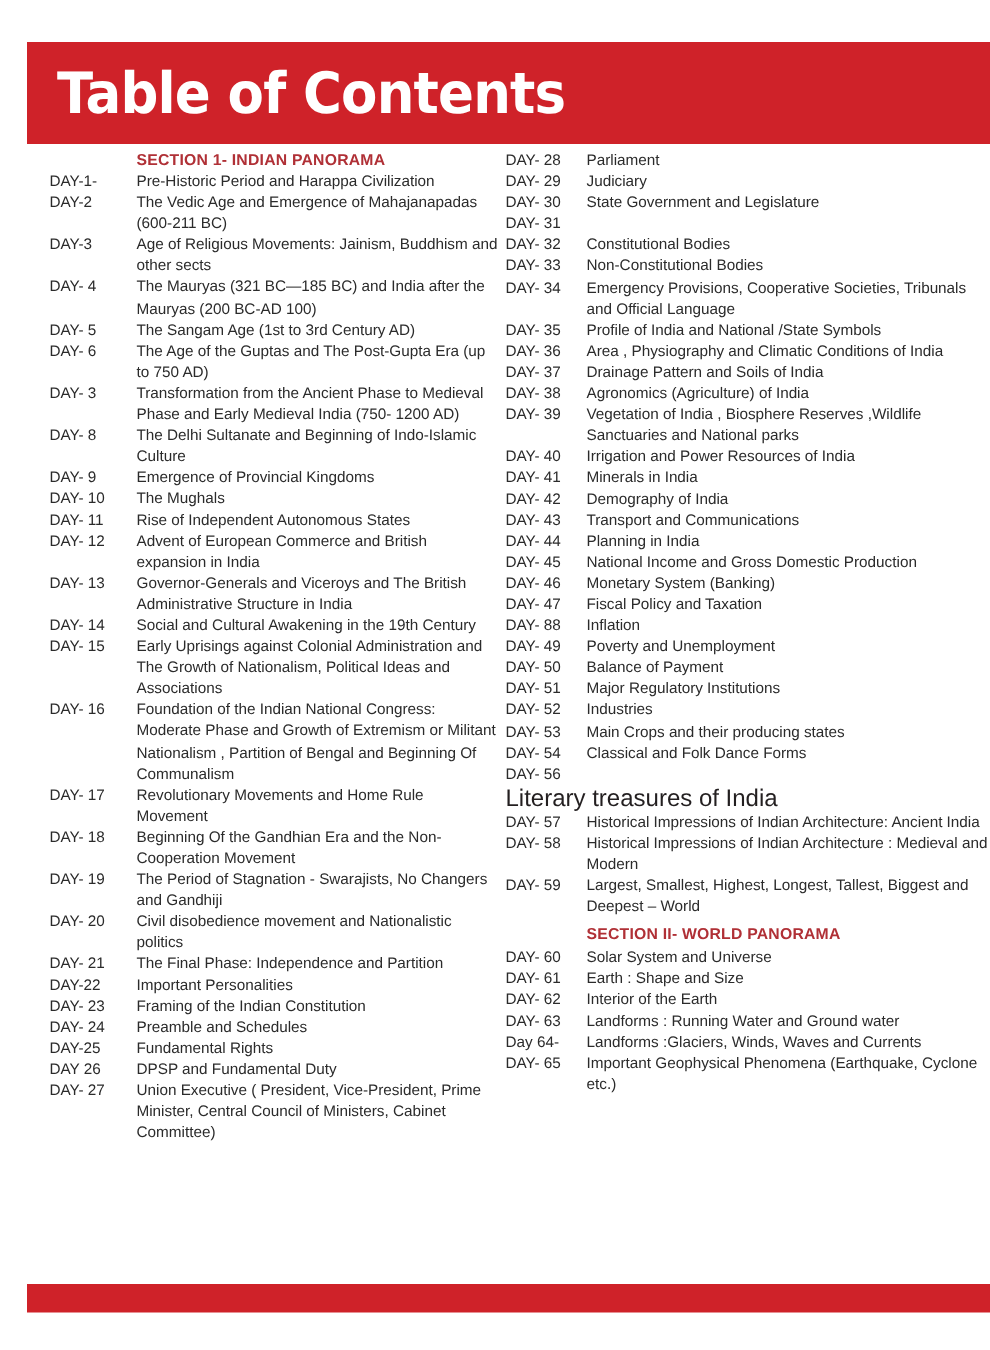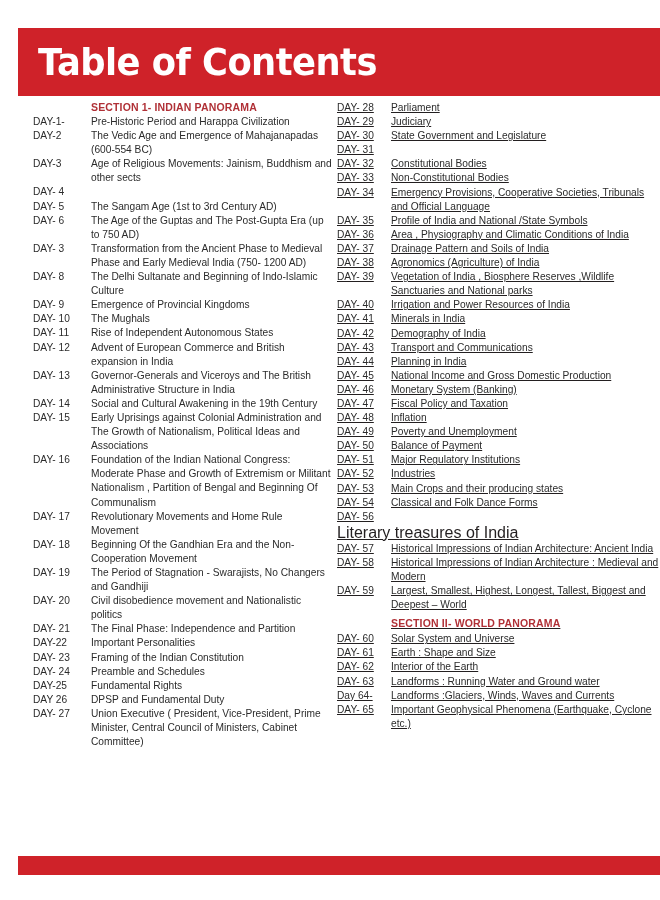--- a/index.html
+++ b/index.html
@@ -70,21 +70,20 @@
   .col {
     box-sizing: border-box;
   }
   .col-left {
     width: 332px;
     padding-left: 33px;
   }
   .col-right {
     width: 328px;
     padding-left: 5px;
-    text-decoration: underline;
   }
 
   .section-head {
     font-size: 10.5px;
     font-weight: bold;
     color: #b03036;
     letter-spacing: 0.15px;
     margin: 0 0 2px 0;
     white-space: nowrap;
   }
@@ -124,28 +123,29 @@
 
     <div class="col col-left">
       <div class="section-head left-head">SECTION 1- INDIAN PANORAMA</div>
       <div id="left-list">
           <div class="entry">
             <span class="day">DAY-1-</span>
             <span class="title">Pre-Historic Period and Harappa Civilization</span>
           </div>
           <div class="entry">
             <span class="day">DAY-2</span>
-            <span class="title">The Vedic Age and Emergence of Mahajanapadas (600-554 BC)</span>
+            <span class="title">The Vedic Age and Emergence of Mahajanapadas (600-211 BC)</span>
           </div>
           <div class="entry">
             <span class="day">DAY-3</span>
             <span class="title">Age of Religious Movements: Jainism, Buddhism and other sects</span>
           </div>
           <div class="entry">
             <span class="day">DAY- 4</span>
+            <span class="title">The Mauryas (321 BC—185 BC) and India after the Mauryas (200 BC-AD 100)</span>
           </div>
           <div class="entry">
             <span class="day">DAY- 5</span>
             <span class="title">The Sangam Age (1st to 3rd Century AD)</span>
           </div>
           <div class="entry">
             <span class="day">DAY- 6</span>
             <span class="title">The Age of the Guptas and The Post-Gupta Era (up to 750 AD)</span>
           </div>
           <div class="entry">
@@ -310,21 +310,21 @@
           </div>
           <div class="entry">
             <span class="day">DAY- 46</span>
             <span class="title">Monetary System (Banking)</span>
           </div>
           <div class="entry">
             <span class="day">DAY- 47</span>
             <span class="title">Fiscal Policy and Taxation</span>
           </div>
           <div class="entry">
-            <span class="day">DAY- 48</span>
+            <span class="day">DAY- 88</span>
             <span class="title">Inflation</span>
           </div>
           <div class="entry">
             <span class="day">DAY- 49</span>
             <span class="title">Poverty and Unemployment</span>
           </div>
           <div class="entry">
             <span class="day">DAY- 50</span>
             <span class="title">Balance of Payment</span>
           </div>

